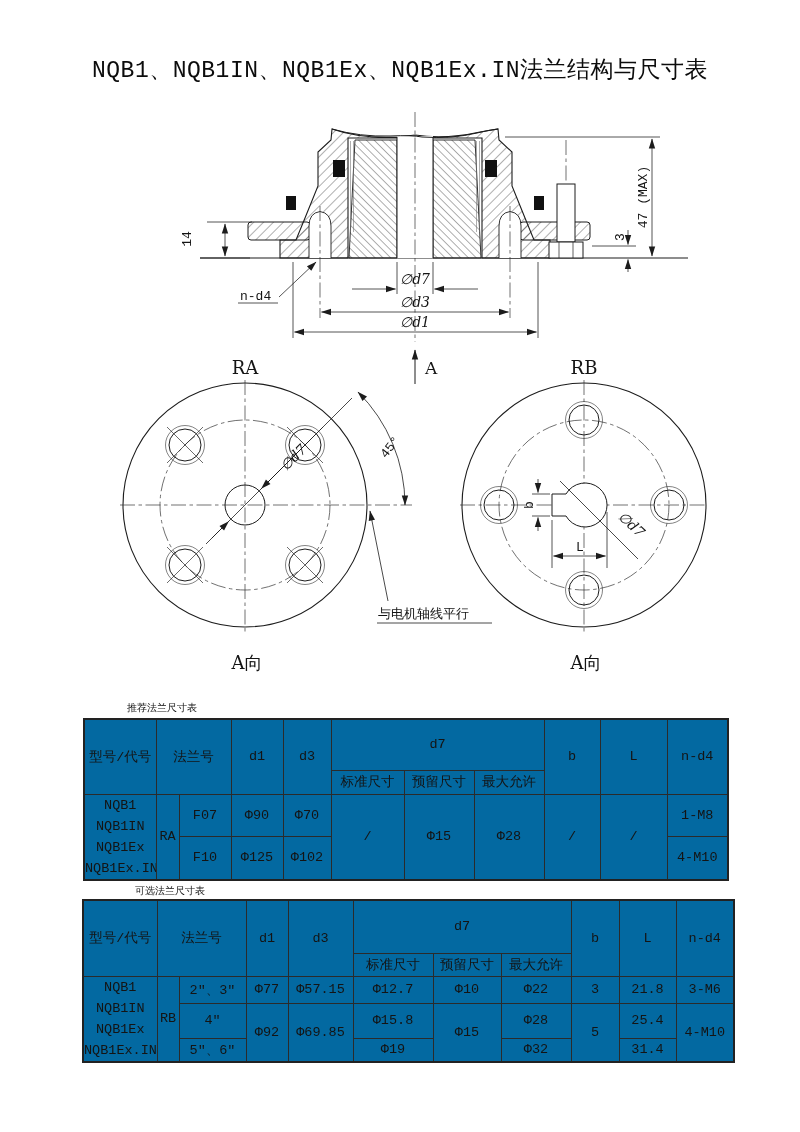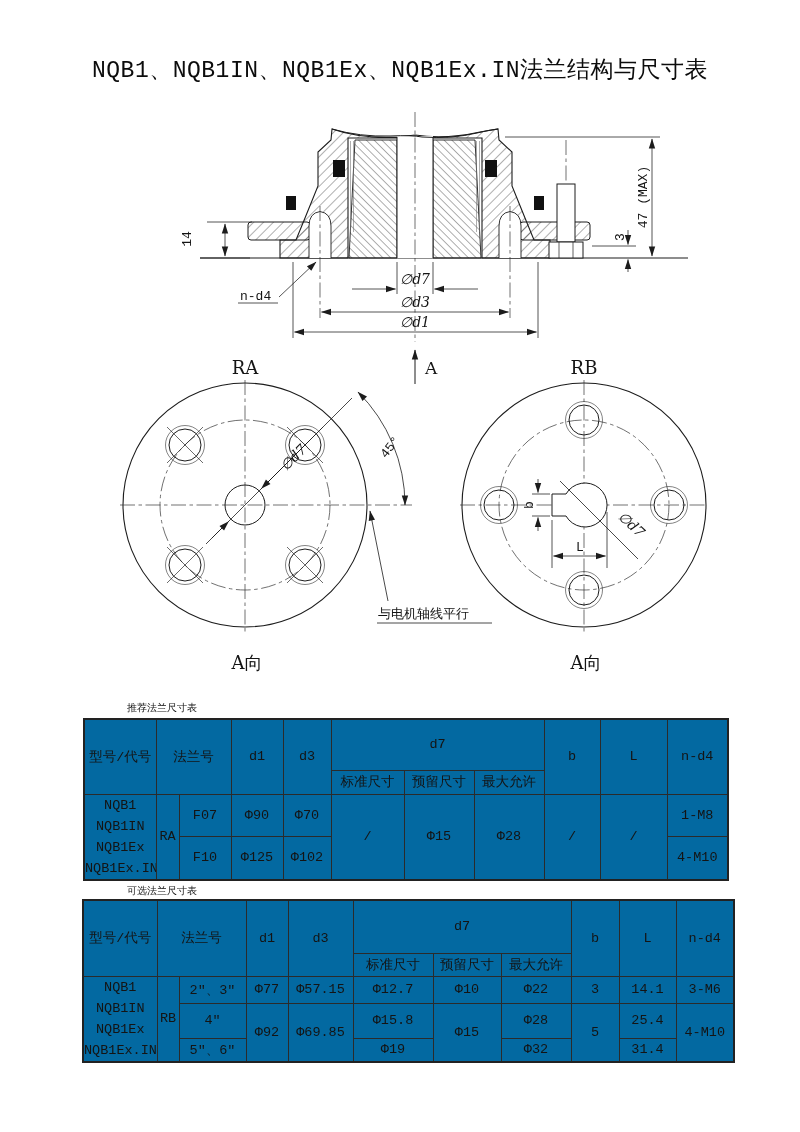--- a/index.html
+++ b/index.html
@@ -262,21 +262,21 @@
     </tr>
     <tr style="height:38px;">
       <td class="lft">F10</td>
       <td>Φ125</td>
       <td>Φ102</td>
       <td>4-M10</td>
     </tr>
   </tbody>
     </table>
 
-  <div class="cap" style="top:884px;left:84px;font-family:Liberation Mono, monospace;">可选法兰尺寸表</div>
+  <div class="cap" style="top:884px;left:92px;font-family:Liberation Mono, monospace;">可选法兰尺寸表</div>
   <table class="dim" style="top:899px;left:82px;width:651px;">
     <colgroup>
       <col style="width:74px">
         <col style="width:22px">
         <col style="width:67px">
         <col style="width:42px">
       <col style="width:65px">
         <col style="width:80px">
         <col style="width:68px">
         <col style="width:70px">
@@ -306,21 +306,21 @@
 NQB1Ex
 NQB1Ex.IN</td>
       <td rowspan="3">RB</td>
       <td class="lft">2"、3"</td>
       <td>Φ77</td>
       <td>Φ57.15</td>
       <td>Φ12.7</td>
       <td>Φ10</td>
       <td>Φ22</td>
       <td>3</td>
-      <td>14.1</td>
+      <td>21.8</td>
       <td>3-M6</td>
     </tr>
     <tr style="height:23px;">
       <td class="lft">4"</td>
       <td rowspan="2">Φ92</td>
       <td rowspan="2">Φ69.85</td>
       <td>Φ15.8</td>
       <td rowspan="2">Φ15</td>
       <td>Φ28</td>
       <td rowspan="2">5</td>

